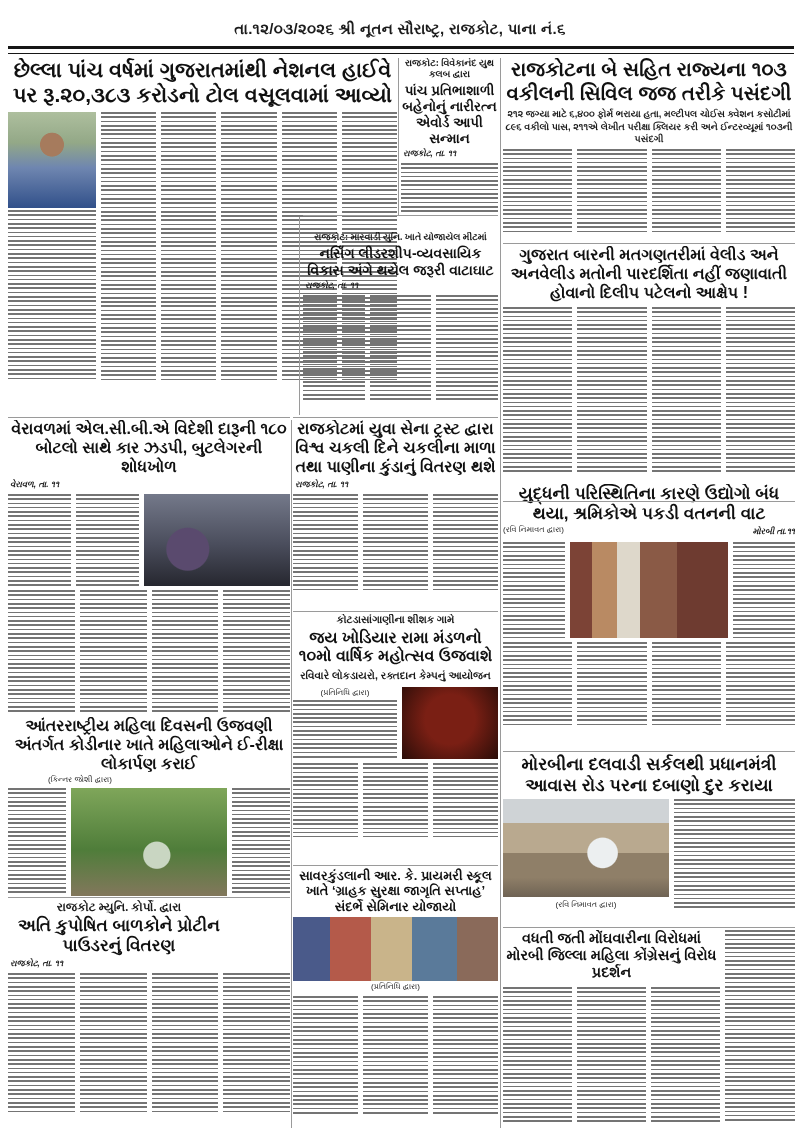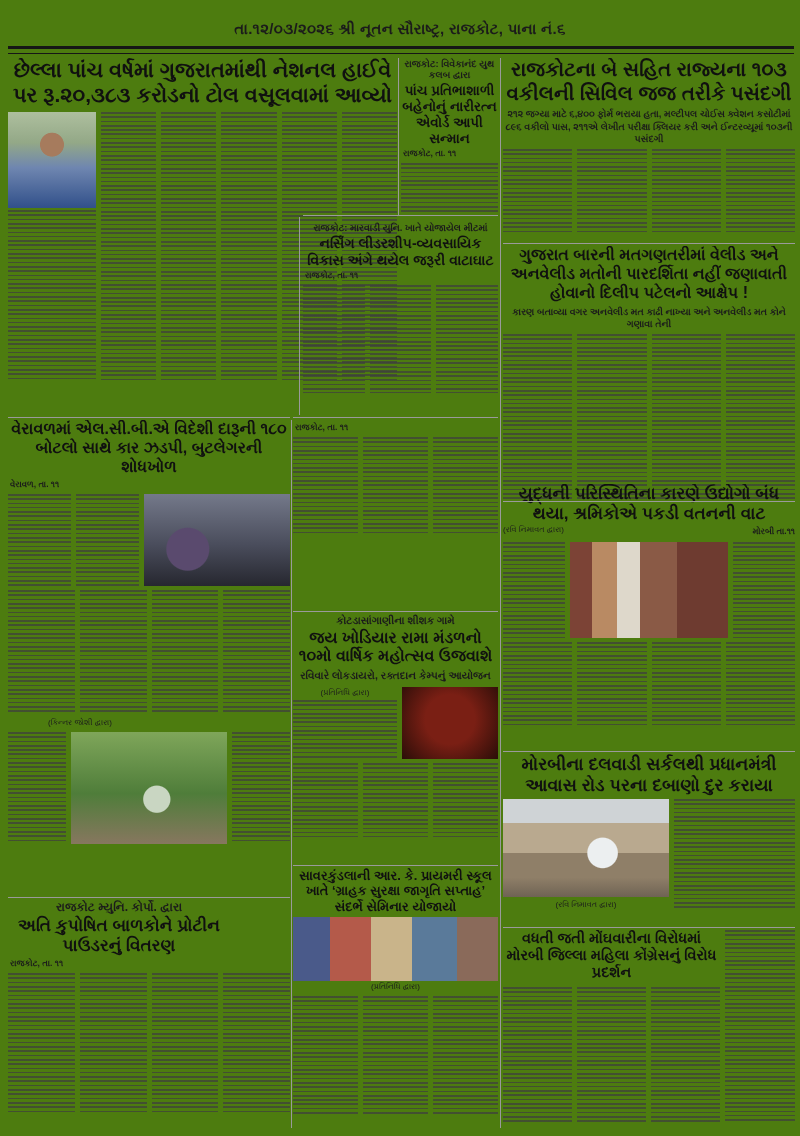--- a/index.html
+++ b/index.html
@@ -1,32 +1,32 @@
 <!DOCTYPE html>
 <html><head>
 <meta charset="utf-8">
 <style>
   html,body{margin:0;padding:0;background:#e8e8e8;}
-  .page{position:relative;width:800px;height:1136px;background:#4d7c0f;margin:0 auto;
+  .page{position:relative;width:800px;height:1136px;background:#ffffff;margin:0 auto;
         font-family:"Liberation Sans",sans-serif;color:#1b1b1b;overflow:hidden;}
   .masthead{position:absolute;left:0;top:20px;width:100%;text-align:center;
             font-size:15px;font-weight:bold;letter-spacing:.3px;}
   .mastrule{position:absolute;left:8px;right:6px;top:46px;height:4px;
             border-top:3px solid #161616;border-bottom:1px solid #161616;}
   .art{position:absolute;overflow:hidden;}
   .hl{font-weight:bold;text-align:center;color:#101010;margin:0;line-height:1.18;
       font-family:"Liberation Sans",sans-serif;word-break:break-word;}
   .hl-xl{font-size:21px;}
   .hl-lg{font-size:20px;}
   .hl-md{font-size:16px;}
   .hl-sm{font-size:13.5px;}
-  .kicker{font-size:10.5px;font-weight:bold;text-align:center;margin:0 0 2px 0;line-height:1.2;}
+  .kicker{font-size:10.5px;font-weight:bold;text-align:center;margin:0 0 2px 0;line-height:1.2;font-family:Liberation Serif, serif;}
   .sub{font-size:10.5px;font-weight:bold;text-align:center;margin:3px 2px 4px 2px;line-height:1.3;}
   .sub-sm{font-size:9.5px;}
-  .dateline{font-size:8.5px;font-weight:bold;margin:2px 0 1px 2px;}
+  .dateline{font-size:8.5px;font-weight:bold;margin:2px 0 1px 2px;font-style:italic;}
   .caption{font-size:8px;text-align:center;margin-top:1px;line-height:1.2;}
   .body,.brow{display:flex;gap:5px;margin-top:4px;align-items:stretch;}
   .stack{display:flex;flex-direction:column;gap:2px;}
   .gcol{flex:1;background:repeating-linear-gradient(#3e3e3e 0 1.6px,transparent 1.6px 4.3px);
         opacity:.72;min-width:0;}
   .photo{background-size:cover;background-position:center;flex:none;}
   .vrule{position:absolute;width:1px;background:#9a9a9a;}
   .hrule{position:absolute;height:1px;background:#9a9a9a;}
 </style>
 </head>
@@ -69,30 +69,29 @@
     <div class="body" style="height:84px">
       <div class="gcol"></div>
       <div class="gcol"></div>
       <div class="gcol"></div>
       <div class="gcol"></div>
     </div>
   </article>
 
   <article class="art" style="left:503px;top:246px;width:292px;height:254px">
     <h2 class="hl hl-md">ગુજરાત બારની મતગણતરીમાં વેલીડ અને અનવેલીડ મતોની પારદર્શિતા નહીં જણાવાતી હોવાનો દિલીપ પટેલનો આક્ષેપ !</h2>
-    <p class="sub sub-sm">કારણ બતાવ્યા વગર અનવેલીડ મત કાઢી નાખ્યા અને અનવેલીડ મત કોને ગણાવા તેની</p>
     <div class="body" style="height:168px">
       <div class="gcol"></div>
       <div class="gcol"></div>
       <div class="gcol"></div>
       <div class="gcol"></div>
     </div>
   </article>
 
-  <article class="art" style="left:303px;top:222px;width:195px;height:198px">
+  <article class="art" style="left:303px;top:232px;width:195px;height:198px">
     <p class="kicker" style="font-size:9.5px">રાજકોટ: મારવાડી યુનિ. ખાતે યોજાયેલ મીટમાં</p>
     <h2 class="hl hl-sm" style="font-size:14px">નર્સિંગ લીડરશીપ-વ્યવસાયિક વિકાસ અંગે થયેલ જરૂરી વાટાઘાટ</h2>
     <div class="dateline">રાજકોટ, તા. ૧૧</div>
     <div class="body" style="height:108px">
       <div class="gcol"></div>
       <div class="gcol"></div>
       <div class="gcol"></div>
     </div>
   </article>
 
@@ -108,20 +107,21 @@
     </div>
     <div class="brow" style="height:136px">
       <div class="gcol"></div>
       <div class="gcol"></div>
       <div class="gcol"></div>
       <div class="gcol"></div>
     </div>
   </article>
 
   <article class="art" style="left:293px;top:420px;width:205px;height:190px">
+    <h2 class="hl hl-md">રાજકોટમાં યુવા સેના ટ્રસ્ટ દ્વારા વિશ્વ ચકલી દિને ચકલીના માળા તથા પાણીના કુંડાનું વિતરણ થશે</h2>
     <div class="dateline">રાજકોટ, તા. ૧૧</div>
     <div class="body" style="height:98px">
       <div class="gcol"></div>
       <div class="gcol"></div>
       <div class="gcol"></div>
     </div>
   </article>
 
   <article class="art" style="left:503px;top:484px;width:292px;height:246px">
     <h2 class="hl hl-md" style="font-size:17px">યુદ્ધની પરિસ્થિતિના કારણે ઉદ્યોગો બંધ થયા, શ્રમિકોએ પકડી વતનની વાટ</h2>
@@ -156,20 +156,21 @@
            radial-gradient(circle at 50% 45%, #7a1f14 0 40%, #2a0d08 100%)"></div>
     </div>
     <div class="brow" style="height:74px">
       <div class="gcol"></div>
       <div class="gcol"></div>
       <div class="gcol"></div>
     </div>
   </article>
 
   <article class="art" style="left:8px;top:717px;width:282px;height:179px">
+    <h2 class="hl hl-md">આંતરરાષ્ટ્રીય મહિલા દિવસની ઉજવણી અંતર્ગત કોડીનાર ખાતે મહિલાઓને ઈ-રીક્ષા લોકાર્પણ કરાઈ</h2>
     <div class="caption" style="text-align:left;margin-left:40px">(કિન્નર જોશી દ્વારા)</div>
     <div class="brow" style="height:112px">
       <div class="gcol" style="flex:none;width:58px"></div>
       <div class="photo" style="flex:1;height:112px;background:
            radial-gradient(circle at 55% 60%, #c9d6c2 0 12%, rgba(0,0,0,0) 13%),
            linear-gradient(180deg,#7fa65a 0%,#4f7d3a 55%,#87775f 100%)"></div>
       <div class="gcol" style="flex:none;width:58px"></div>
     </div>
   </article>
 

